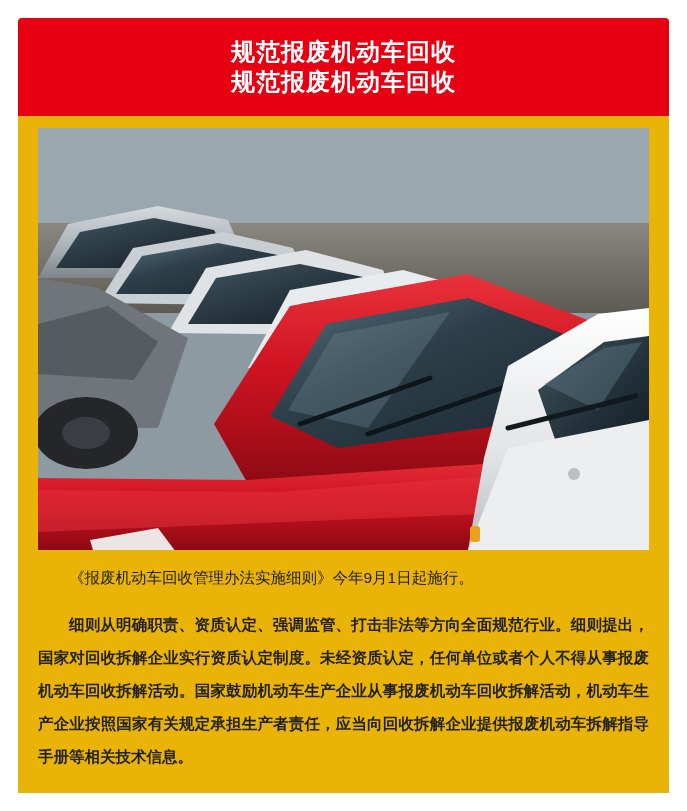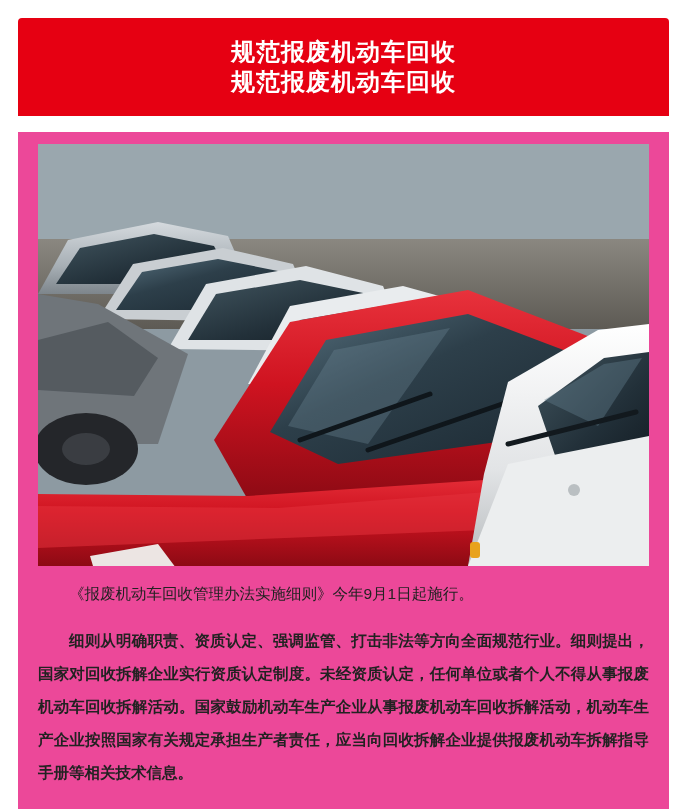--- a/index.html
+++ b/index.html
@@ -40,24 +40,24 @@
     font-size: 24px;
     font-weight: bold;
     letter-spacing: 1px;
     line-height: 30px;
     text-align: center;
   }
   
   .card {
     position: absolute;
     left: 18px;
-    top: 132px;
+    top: 116px;
     width: 651px;
     height: 677px;
-    background: #ec4899;
+    background: #eab308;
     box-sizing: border-box;
   }
   
   .photo {
     position: absolute;
     left: 20px;
     top: 12px;
     width: 611px;
     height: 422px;
     overflow: hidden;

